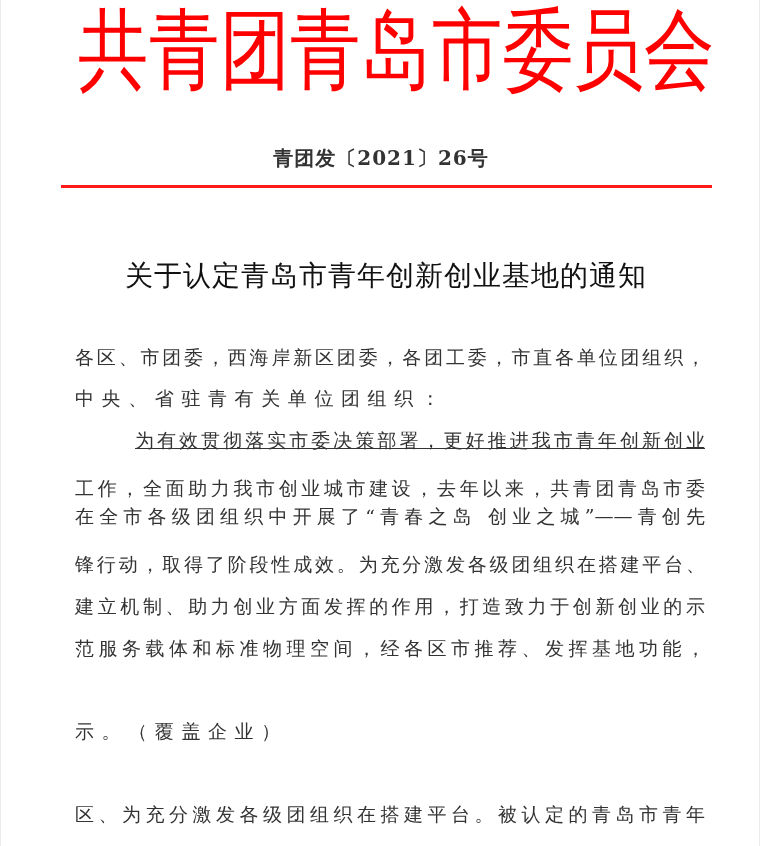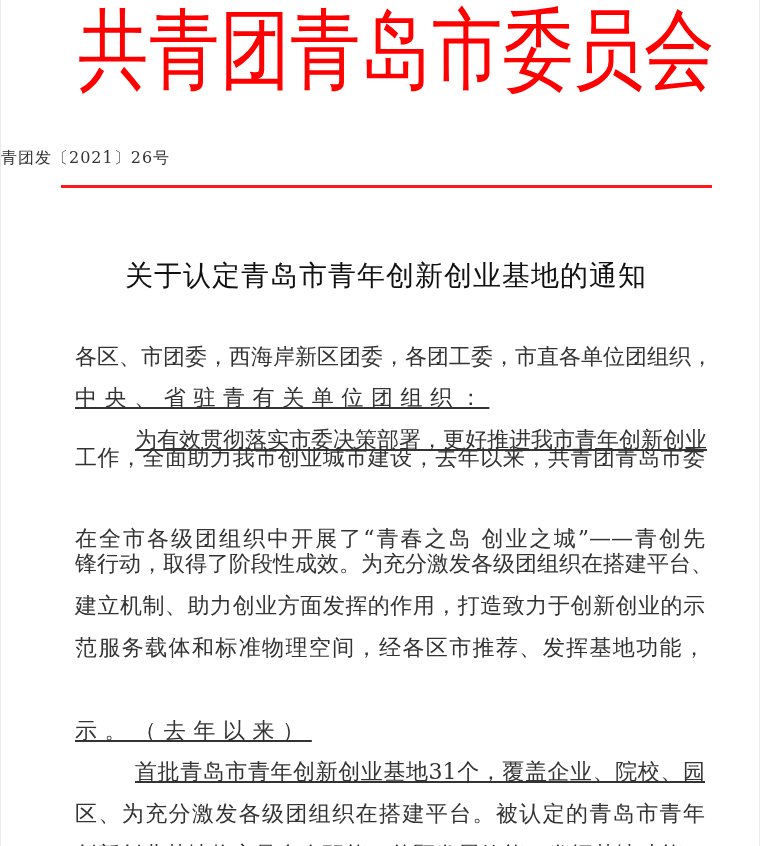--- a/index.html
+++ b/index.html
@@ -42,24 +42,26 @@
     transform: scaleX(0.80);
     transform-origin: center;
     width: 70px;
     text-align: center;
   }
   .docno {
     position: absolute;
     left: 0;
     width: 760px;
     top: 143px;
-    font-size: 16px;
+    text-align: center;
+    font-size: 20px;
     color: #333333;
     letter-spacing: 1px;
     line-height: 30px;
+    font-weight: bold;
   }
   .red-rule {
     position: absolute;
     left: 60px;
     top: 185px;
     width: 651px;
     height: 3px;
     background: #ff1a1a;
   }
   .title {
@@ -71,31 +73,30 @@
     font-family: "DejaVu Sans", "Liberation Sans", sans-serif;
     font-size: 28px;
     line-height: 40px;
     color: #111111;
     letter-spacing: 1px;
   }
   .body-line {
     position: absolute;
     left: 74px;
     width: 630px;
-    font-size: 22px;
+    font-size: 19px;
     line-height: 30px;
     color: #333333;
     white-space: nowrap;
     text-align: justify;
     text-align-last: justify;
   }
   .body-line.last {
     text-align-last: left;
     letter-spacing: 7.6px;
-    text-decoration: underline;
   }
   .body-line.indent {
     left: 134px;
     width: 570px;
     text-decoration: underline;
   }
 </style>
 </head>
 <body>
 
@@ -116,24 +117,23 @@
   <div class="docno">青团发〔2021〕26号</div>
 
   <div class="red-rule"></div>
 
   <div class="title">关于认定青岛市青年创新创业基地的通知</div>
 
   <div class="body-line" style="top:342px">各区、市团委，西海岸新区团委，各团工委，市直各单位团组织，</div>
   <div class="body-line last" style="top:383px">中央、省驻青有关单位团组织：</div>
 
   <div class="body-line indent" style="top:425px">为有效贯彻落实市委决策部署，更好推进我市青年创新创业</div>
-  <div class="body-line" style="top:443px">工作，全面助力我市创业城市建设，去年以来，共青团青岛市委</div>
-  <div class="body-line" style="top:524px">在全市各级团组织中开展了“青春之岛 创业之城”——青创先</div>
+  <div class="body-line" style="top:473px">工作，全面助力我市创业城市建设，去年以来，共青团青岛市委</div>
+  <div class="body-line" style="top:501px">在全市各级团组织中开展了“青春之岛 创业之城”——青创先</div>
   <div class="body-line" style="top:549px">锋行动，取得了阶段性成效。为充分激发各级团组织在搭建平台、</div>
   <div class="body-line" style="top:591px">建立机制、助力创业方面发挥的作用，打造致力于创新创业的示</div>
   <div class="body-line" style="top:633px">范服务载体和标准物理空间，经各区市推荐、发挥基地功能，</div>
-  <div class="body-line last" style="top:716px">示。（去年以来）</div>
+  <div class="body-line last" style="top:716px">示。（覆盖企业）</div>
 
-  <div class="body-line indent" style="top:757px">首批青岛市青年创新创业基地31个，覆盖企业、院校、园</div>
   <div class="body-line" style="top:799px">区、为充分激发各级团组织在搭建平台。被认定的青岛市青年</div>
   <div class="body-line" style="top:840px">创新创业基地将立足自身职能，兼顾发展效能，发挥基地功能，</div>
 
 </div>
 
 </body></html>

